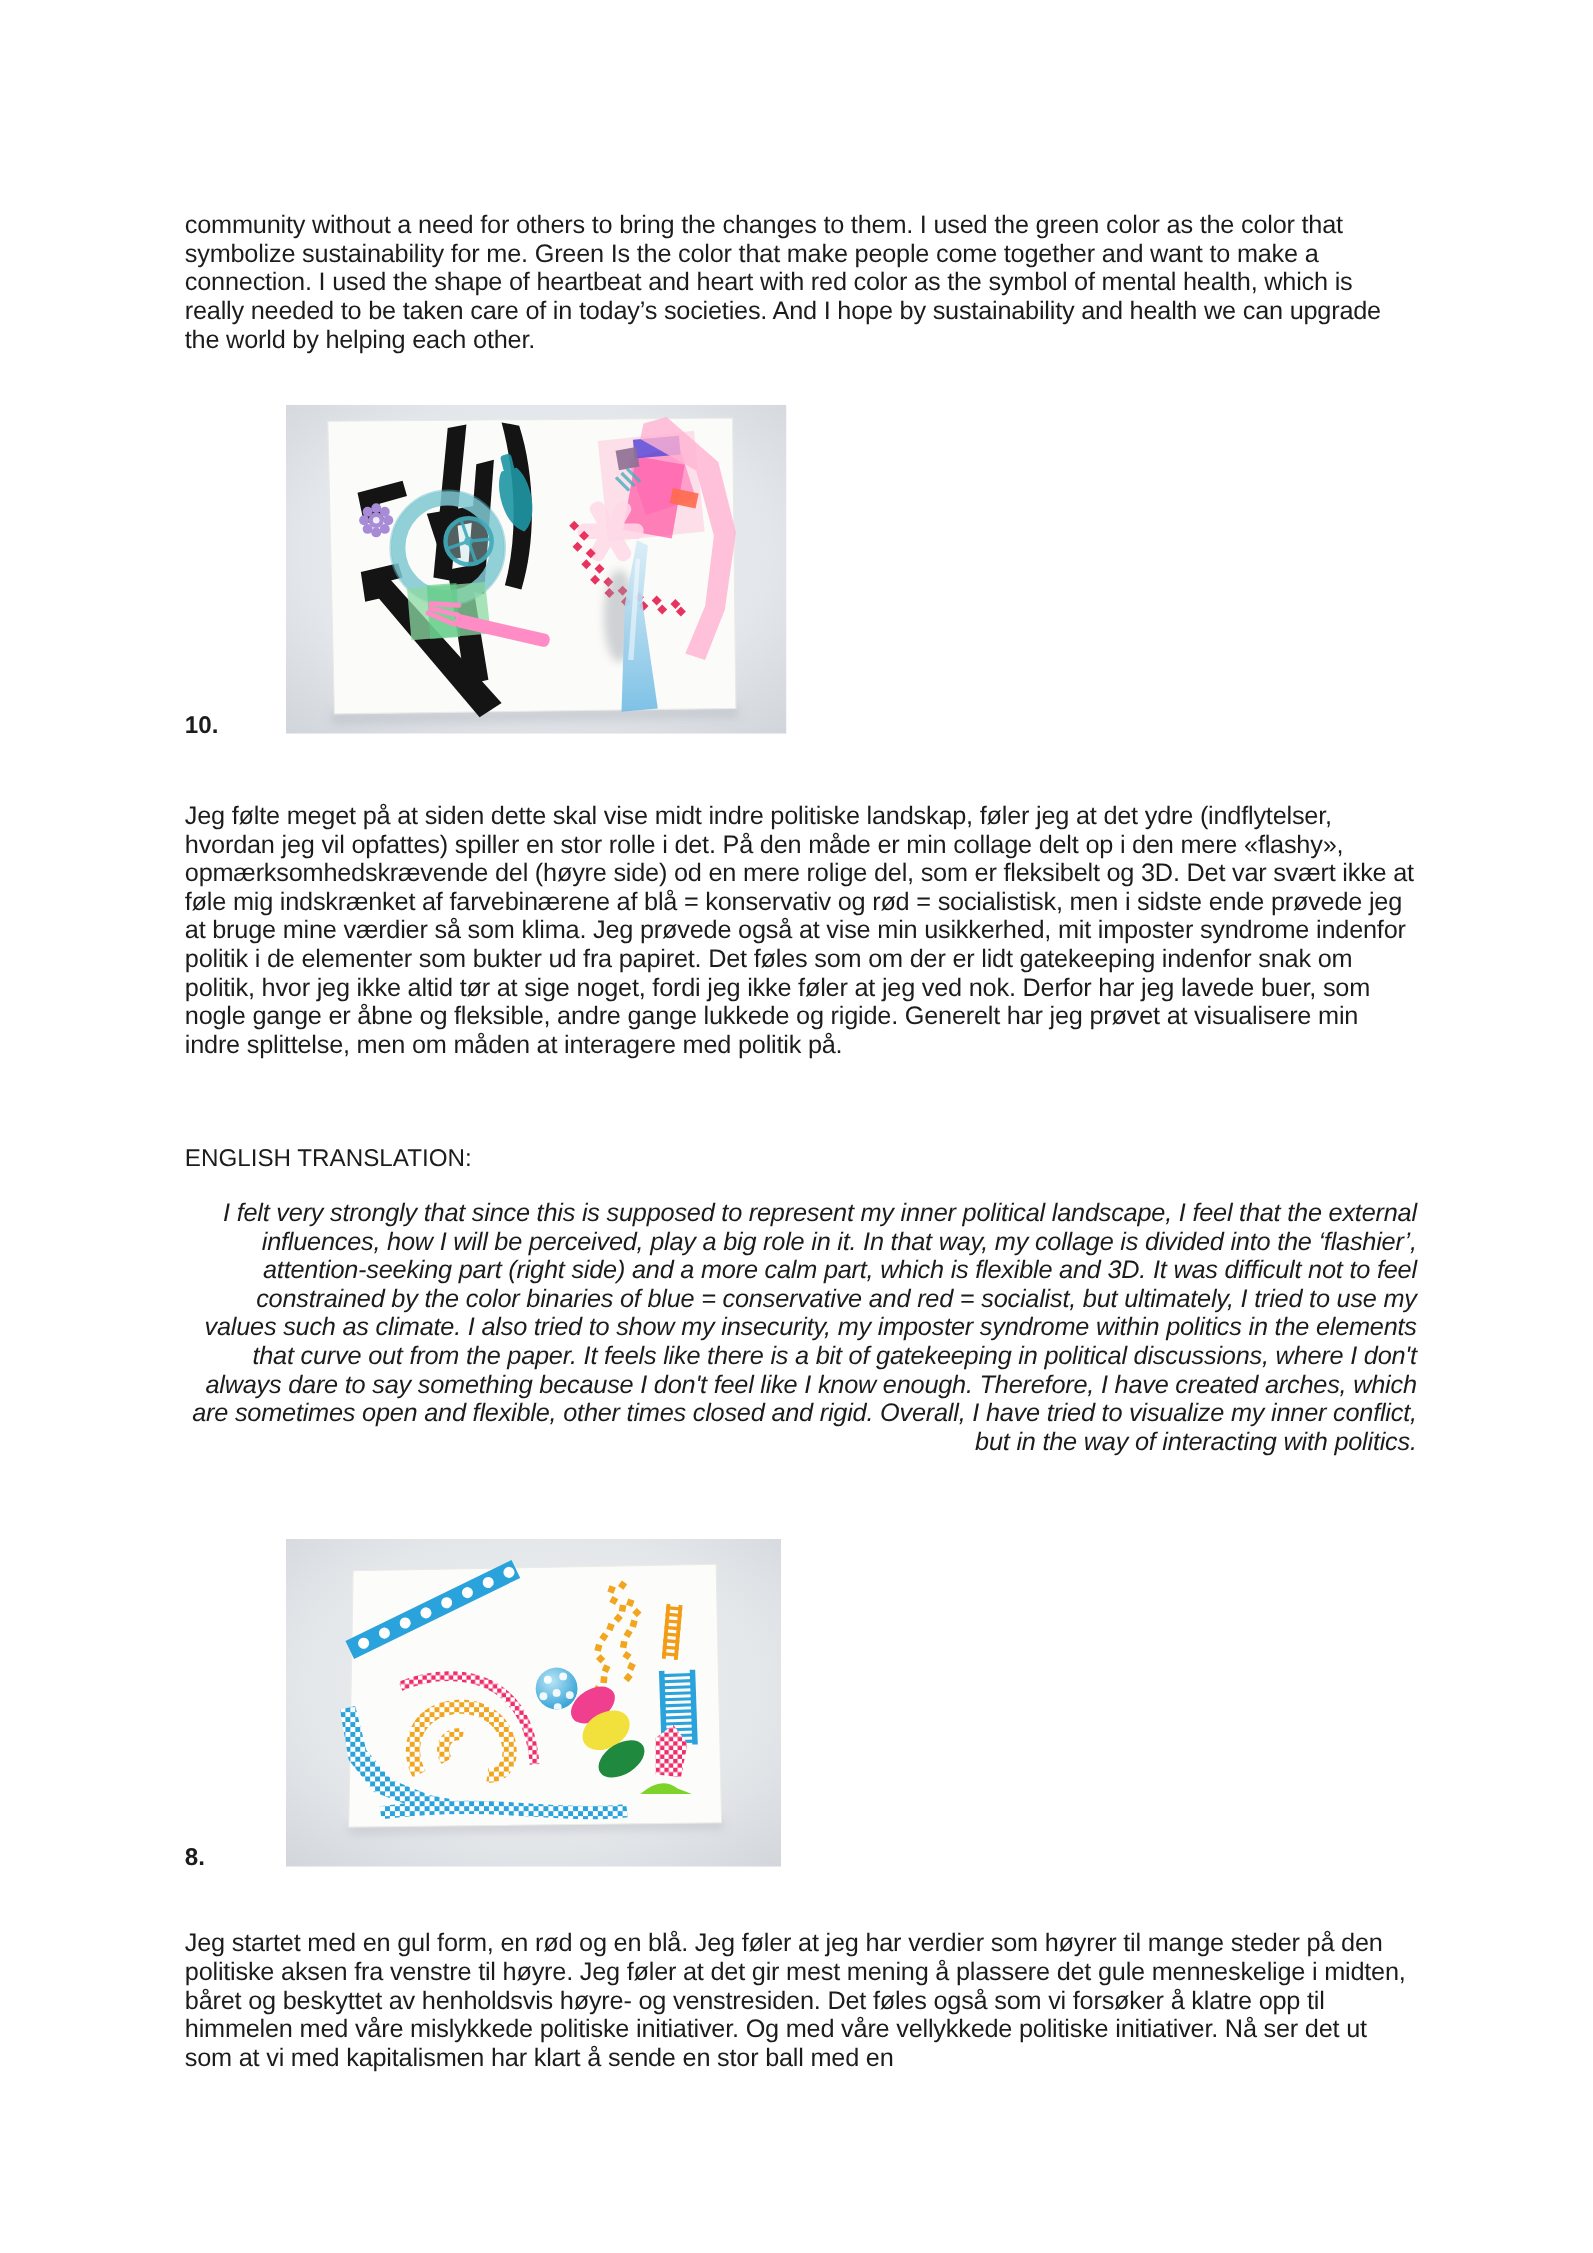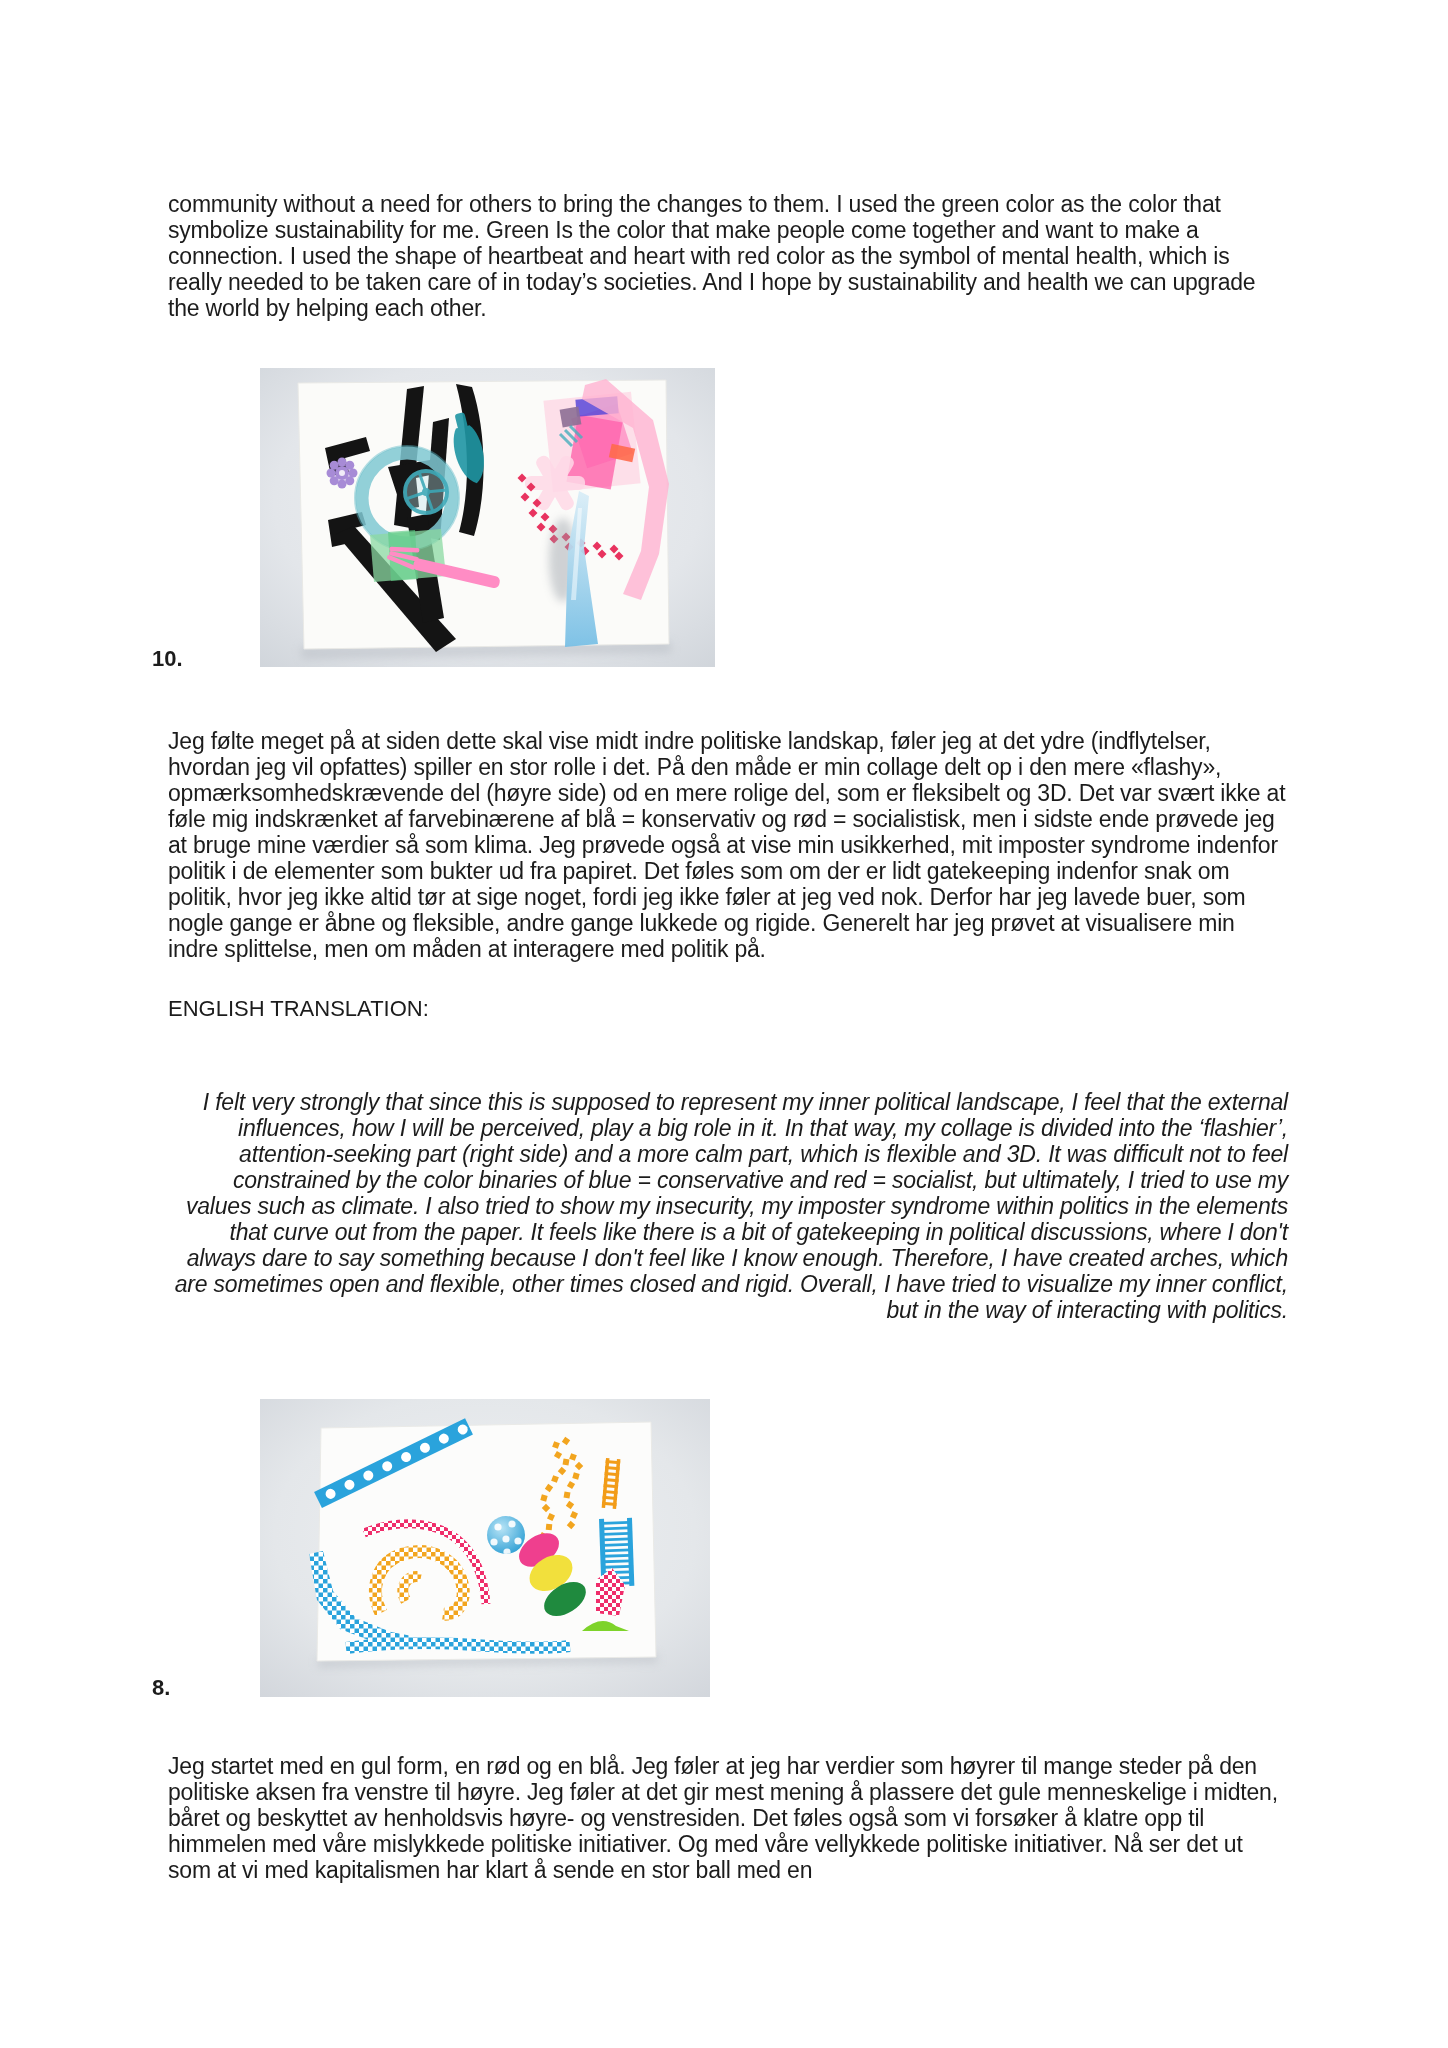--- a/index.html
+++ b/index.html
@@ -2,21 +2,21 @@
 <html><head>
 <meta charset="utf-8">
 <style>
   html,body{margin:0;padding:0;background:#ffffff;}
   body{width:1448px;height:2048px;position:relative;overflow:hidden;
        font-family:"Liberation Sans","DejaVu Sans",sans-serif;color:#1c1c1c;}
   .abs{position:absolute;}
   .para{left:168px;width:1120px;font-size:23px;line-height:26px;
         letter-spacing:-0.2px;white-space:normal;}
   .italic{font-style:italic;text-align:right;}
-  .figlabel{left:152px;font-size:22px;line-height:26px;font-weight:bold;}
+  .figlabel{left:168px;font-size:22px;line-height:26px;font-weight:bold;}
   .heading{left:168px;font-size:22px;line-height:26px;}
   figure.photo{margin:0;padding:0;display:block;}
   figure.photo svg{display:block;width:100%;height:100%;}
 </style>
 </head>
 <body>
 
 <p class="abs para" style="top:168px;">community without a need for others to bring the changes to them. I used the green color as the color that symbolize sustainability for me. Green Is the color that make people come together and want to make a connection. I used the shape of heartbeat and heart with red color as the symbol of mental health, which is really needed to be taken care of in today’s societies. And I hope by sustainability and health we can upgrade the world by helping each other.</p>
 
 <figure class="abs photo" style="left:260px;top:368px;width:455px;height:299px" role="img" aria-label="Photograph of a paper collage: black angular strips, teal ring with a spoked wheel, teal bottle stamp, purple flower stamp, translucent green patch, pink fork, cluster of translucent pink and violet rectangles, light pink ribbon, red dotted chain, and a light blue strip curling off the white paper.">
@@ -135,21 +135,21 @@
   <ellipse cx="303" cy="192" rx="14" ry="42" fill="#9aa0a8" opacity="0.45" filter="url(#soft1)"></ellipse>
   <path d="M319,123 L329,128 L324,180 L338,276 L305,279 L308,182 Z" fill="url(#g1curl)" opacity="0.92"></path>
   <path d="M318,140 L322,140 L316,232 L311,232 Z" fill="#ffffff" opacity="0.5"></path>
 </svg>
 </figure>
 
 <div class="abs figlabel" style="top:646px;">10.</div>
 
 <p class="abs para" style="top:705px;">Jeg følte meget på at siden dette skal vise midt indre politiske landskap, føler jeg at det ydre (indflytelser, hvordan jeg vil opfattes) spiller en stor rolle i det. På den måde er min collage delt op i den mere «flashy», opmærksomhedskrævende del (høyre side) od en mere rolige del, som er fleksibelt og 3D. Det var svært ikke at føle mig indskrænket af farvebinærene af blå = konservativ og rød = socialistisk, men i sidste ende prøvede jeg at bruge mine værdier så som klima. Jeg prøvede også at vise min usikkerhed, mit imposter syndrome indenfor politik i de elementer som bukter ud fra papiret. Det føles som om der er lidt gatekeeping indenfor snak om politik, hvor jeg ikke altid tør at sige noget, fordi jeg ikke føler at jeg ved nok. Derfor har jeg lavede buer, som nogle gange er åbne og fleksible, andre gange lukkede og rigide. Generelt har jeg prøvet at visualisere min indre splittelse, men om måden at interagere med politik på.</p>
 
-<div class="abs heading" style="top:996px;">ENGLISH TRANSLATION:</div>
+<div class="abs heading" style="top:1040px;">ENGLISH TRANSLATION:</div>
 
 <p class="abs para italic" style="top:1066px;">I felt very strongly that since this is supposed to represent my inner political landscape, I feel that the external influences, how I will be perceived, play a big role in it. In that way, my collage is divided into the ‘flashier’, attention-seeking part (right side) and a more calm part, which is flexible and 3D. It was difficult not to feel constrained by the color binaries of blue = conservative and red = socialist, but ultimately, I tried to use my values such as climate. I also tried to show my insecurity, my imposter syndrome within politics in the elements that curve out from the paper. It feels like there is a bit of gatekeeping in political discussions, where I don't always dare to say something because I don't feel like I know enough. Therefore, I have created arches, which are sometimes open and flexible, other times closed and rigid. Overall, I have tried to visualize my inner conflict, but in the way of interacting with politics.</p>
 
 <figure class="abs photo" style="left:260px;top:1399px;width:450px;height:298px" role="img" aria-label="Photograph of a paper collage: blue strip with white dots, blue checkered wave and bottom strip, orange checkered spiral, red checkered curve, blue polka-dot ball, pink, yellow and green ovals, orange dotted trails, orange ladder, blue ladder, pink checkered patch and a lime green hill on white paper.">
 <svg viewBox="0 0 450 298" preserveAspectRatio="none">
   <defs>
     <radialGradient id="g2bg" cx="50%" cy="45%" r="78%">
       <stop offset="0%" stop-color="#eef0f2"></stop>
       <stop offset="60%" stop-color="#e4e7ea"></stop>
       <stop offset="100%" stop-color="#d0d4da"></stop>

